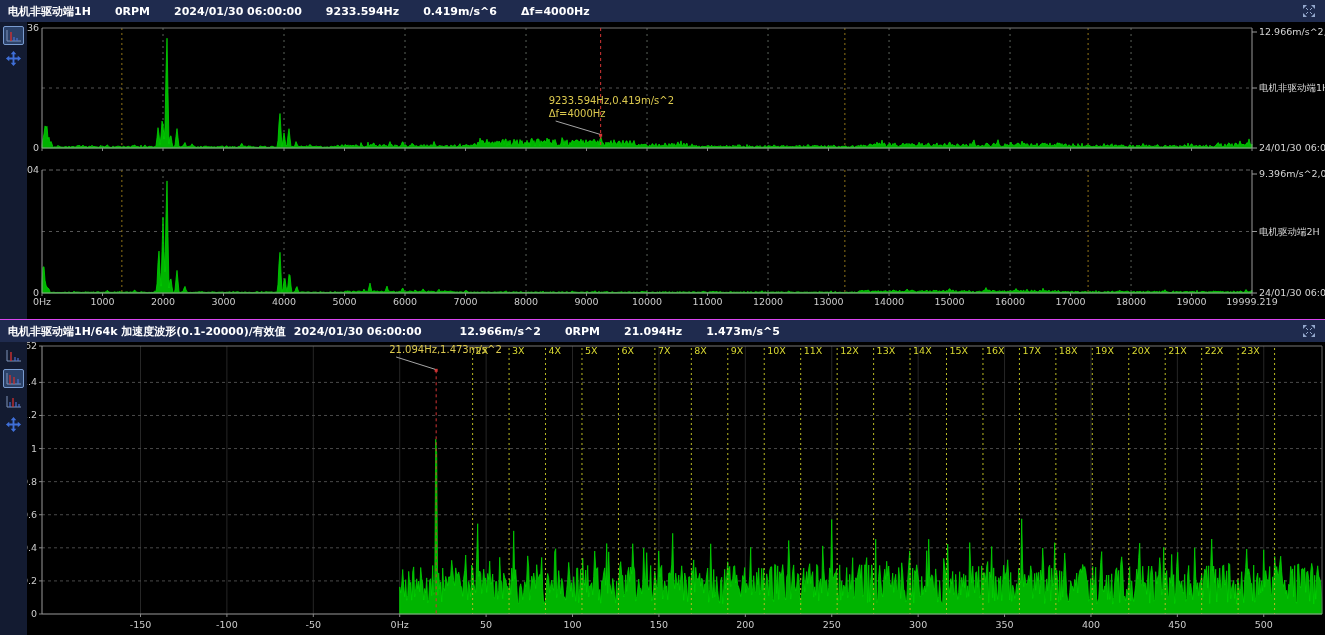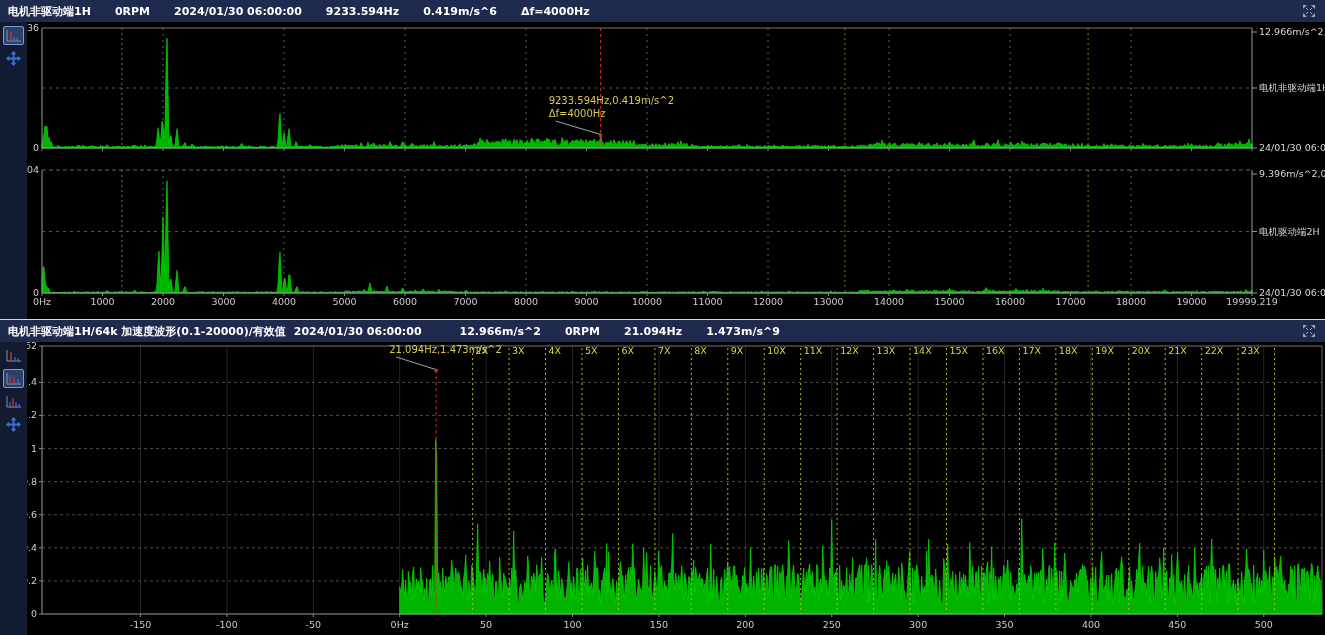--- a/index.html
+++ b/index.html
@@ -1,16 +1,16 @@
 <!DOCTYPE html>
 <html><head>
 <meta charset="utf-8">
 <style>
   html,body{margin:0;padding:0;background:#05070d;}
-  .stage{position:relative;width:1325px;height:635px;overflow:hidden;background:#fde047;
+  .stage{position:relative;width:1325px;height:635px;overflow:hidden;background:#d946ef;
          font-family:"DejaVu Sans","Liberation Sans",sans-serif;}
   .panel{position:absolute;left:0;width:1325px;}
   .hdr{position:absolute;left:0;top:0;width:1325px;height:22px;background:#1f2b4e;
        display:flex;align-items:center;gap:24px;color:#fff;font-size:11px;font-weight:600;
        padding-left:8px;box-sizing:border-box;white-space:nowrap;}
   .hdr .tight{margin-left:-16px;}
   .content{position:absolute;left:0;top:22px;right:0;bottom:0;background:#000;}
   .sidebar{position:absolute;left:0;top:22px;bottom:0;width:27px;background:#131b31;z-index:3;}
   .tool{width:21px;height:19px;margin:4px auto 2px auto;border:1px solid transparent;border-radius:2px;
         display:flex;align-items:center;justify-content:center;box-sizing:border-box;}
@@ -58,21 +58,21 @@
   </section>
 
   <section class="panel" id="panelBottom" style="top:320px;height:315px;">
     <div class="content"></div>
     <header class="hdr">
       <span>电机非驱动端1H/64k 加速度波形(0.1-20000)/有效值</span>
       <span class="tight">2024/01/30 06:00:00</span>
       <span style="margin-left:14px;">12.966m/s^2</span>
       <span>0RPM</span>
       <span>21.094Hz</span>
-      <span>1.473m/s^9</span>
+      <span>1.473m/s^5</span>
       <button class="expandbtn">
         <svg width="14" height="14" viewBox="0 0 14 14">
           <path d="M1,1 L5,1 L1,5 Z M13,1 L13,5 L9,1 Z M1,13 L1,9 L5,13 Z M13,13 L9,13 L13,9 Z" fill="#93a7cc"></path>
           <path d="M4,4 L6,6 M10,4 L8,6 M4,10 L6,8 M10,10 L8,8" stroke="#93a7cc" stroke-width="1"></path>
         </svg>
       </button>
     </header>
     <div class="sidebar">
       <div class="tool">
         <svg width="17" height="14" viewBox="0 0 17 14">

